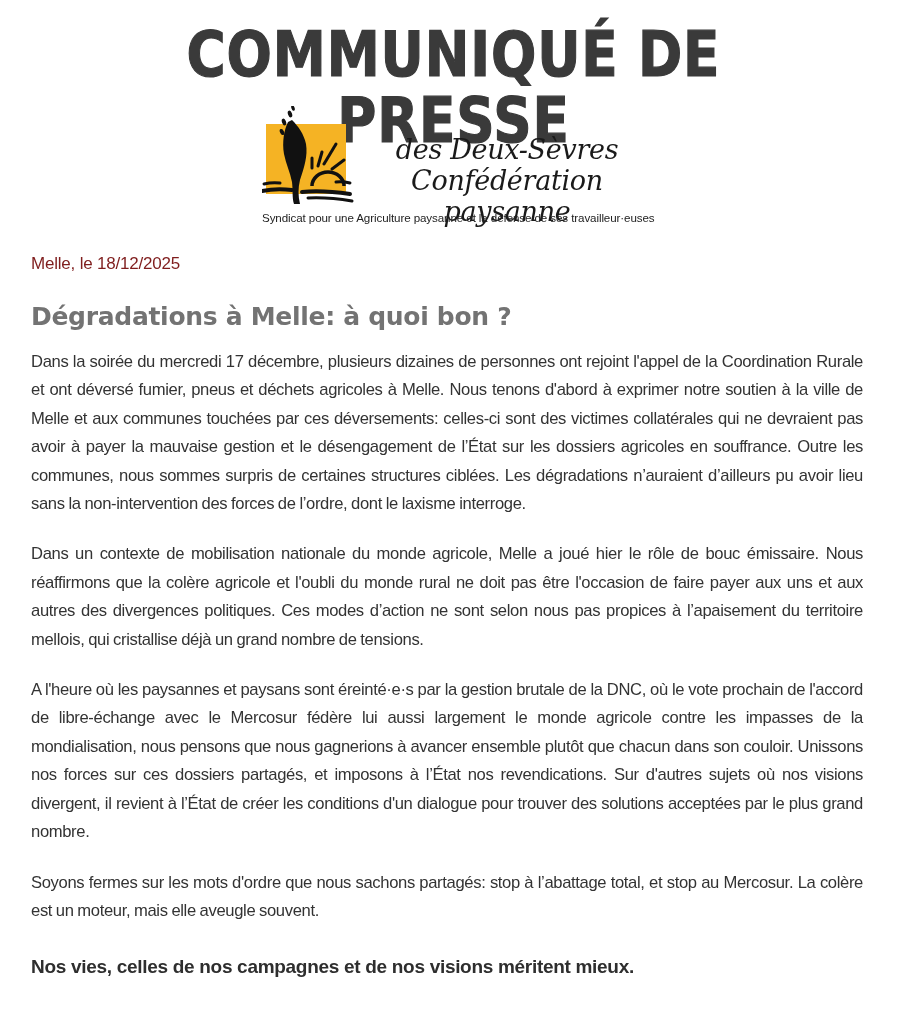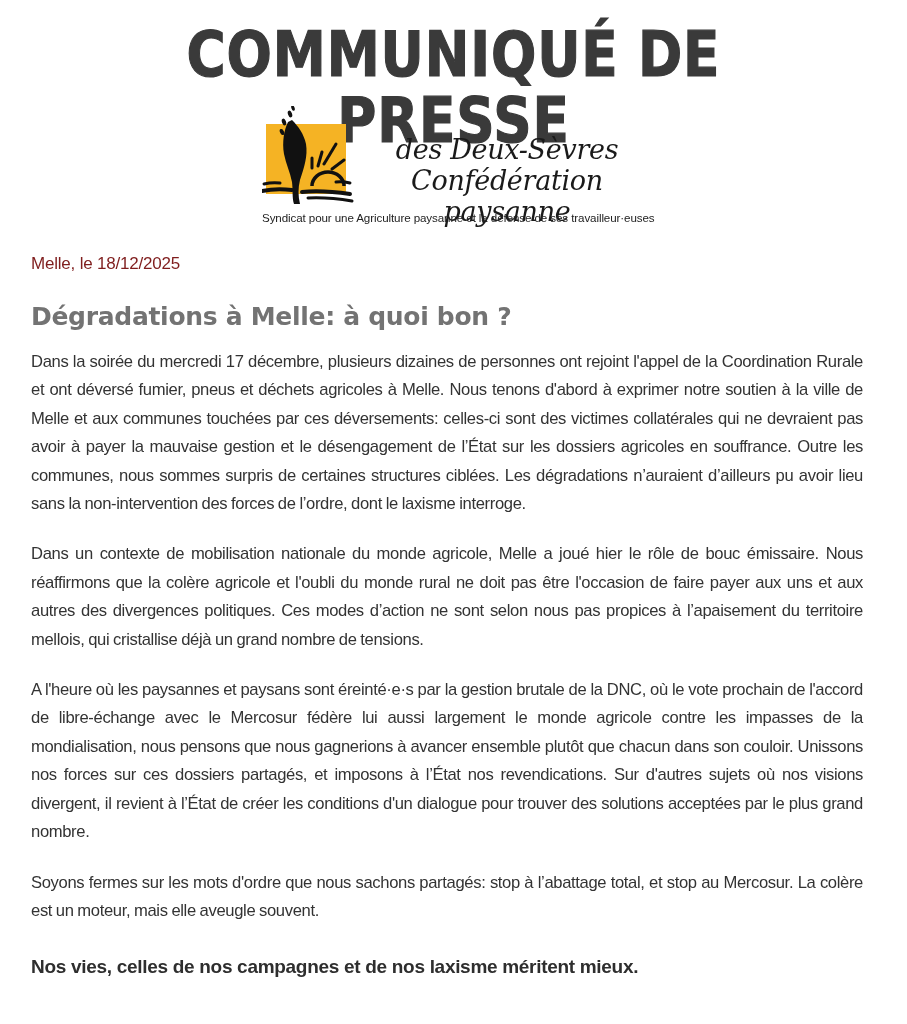--- a/index.html
+++ b/index.html
@@ -170,13 +170,13 @@
 
 <h2 class="article-title">Dégradations à Melle: à quoi bon ?</h2>
 
 <div class="article-body">
   <p>Dans la soirée du mercredi 17 décembre, plusieurs dizaines de personnes ont rejoint l'appel de la Coordination Rurale et ont déversé fumier, pneus et déchets agricoles à Melle. Nous tenons d'abord à exprimer notre soutien à la ville de Melle et aux communes touchées par ces déversements: celles-ci sont des victimes collatérales qui ne devraient pas avoir à payer la mauvaise gestion et le désengagement de l’État sur les dossiers agricoles en souffrance. Outre les communes, nous sommes surpris de certaines structures ciblées. Les dégradations n’auraient d’ailleurs pu avoir lieu sans la non-intervention des forces de l’ordre, dont le laxisme interroge.</p>
   <p>Dans un contexte de mobilisation nationale du monde agricole, Melle a joué hier le rôle de bouc émissaire. Nous réaffirmons que la colère agricole et l'oubli du monde rural ne doit pas être l'occasion de faire payer aux uns et aux autres des divergences politiques. Ces modes d’action ne sont selon nous pas propices à l’apaisement du territoire mellois, qui cristallise déjà un grand nombre de tensions.</p>
   <p>A l'heure où les paysannes et paysans sont éreinté·e·s par la gestion brutale de la DNC, où le vote prochain de l'accord de libre-échange avec le Mercosur fédère lui aussi largement le monde agricole contre les impasses de la mondialisation, nous pensons que nous gagnerions à avancer ensemble plutôt que chacun dans son couloir. Unissons nos forces sur ces dossiers partagés, et imposons à l’État nos revendications. Sur d'autres sujets où nos visions divergent, il revient à l’État de créer les conditions d'un dialogue pour trouver des solutions acceptées par le plus grand nombre.</p>
   <p>Soyons fermes sur les mots d'ordre que nous sachons partagés: stop à l’abattage total, et stop au Mercosur. La colère est un moteur, mais elle aveugle souvent.</p>
 </div>
 
-<p class="closing-line">Nos vies, celles de nos campagnes et de nos laxisme méritent mieux.</p>
+<p class="closing-line">Nos vies, celles de nos campagnes et de nos visions méritent mieux.</p>
 
 </body></html>

